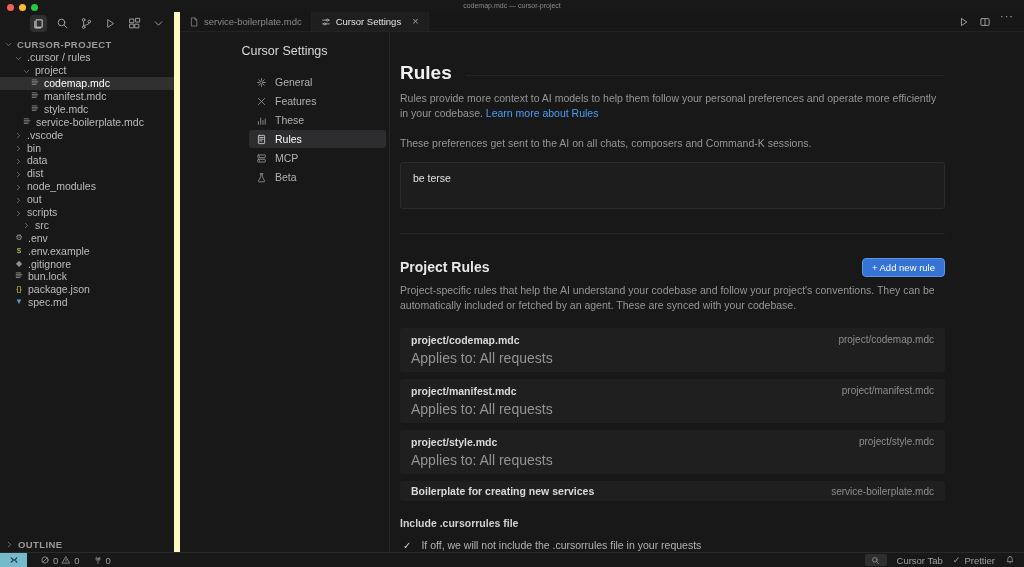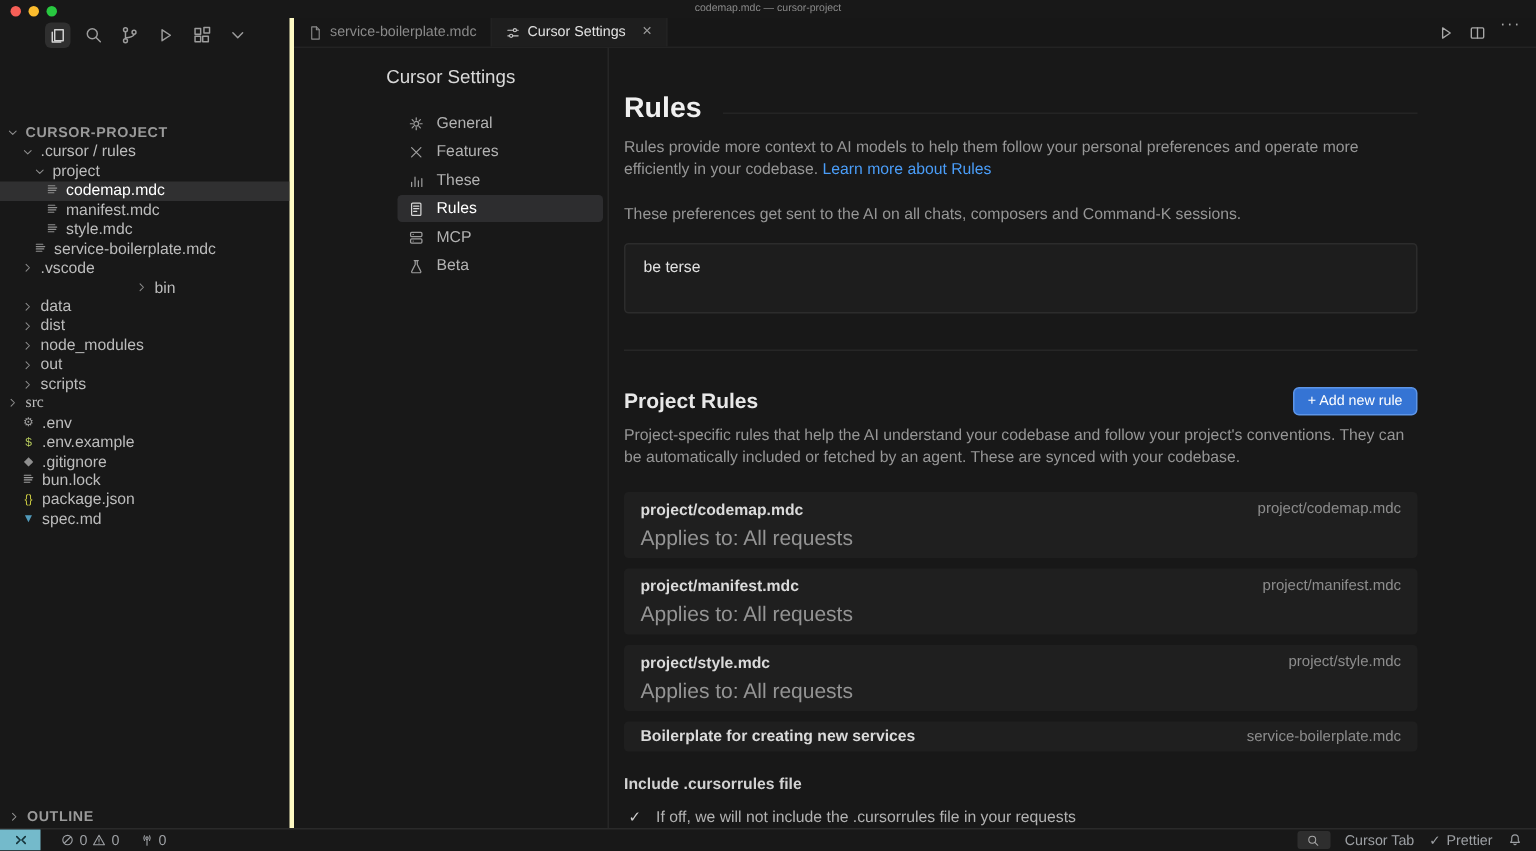--- a/index.html
+++ b/index.html
@@ -11,21 +11,21 @@
   .titlebar { height:12px; background:#181818; display:flex; align-items:center; position:relative; flex:0 0 auto; }
   .lights { display:flex; gap:5px; margin-left:7px; margin-top:2px; }
   .light { width:7px; height:7px; border-radius:50%; }
   .light.r { background:#f65f57; } .light.y { background:#fbbc2e; } .light.g { background:#28c840; }
   .win-title { position:absolute; left:0; right:0; text-align:center; font-size:7px; color:#8a8a8a; top:2px; }
 
   
   .body { flex:1 1 auto; display:flex; min-height:0; }
 
   
-  .sidebar { width:196px; flex:0 0 auto; background:#181818; border-right:3px solid #fef9c3; display:flex; flex-direction:column;gap:44px; }
+  .sidebar { width:180px; flex:0 0 auto; background:#181818; border-right:6px solid #fef9c3; display:flex; flex-direction:column; }
   .activity-row { height:23px; display:flex; align-items:center; gap:7px; padding-left:30px; flex:0 0 auto; }
   .act-btn { width:17px; height:17px; display:flex; align-items:center; justify-content:center; color:#9d9d9d; border-radius:4px; }
   .act-btn.active { background:#2f2f2f; color:#d4d4d4; }
   .act-btn .ic { width:13px; height:13px; display:block; }
   .act-btn .ic svg { width:100%; height:100%; }
 
   .tree { flex:1 1 auto; padding-top:3px; overflow:hidden; }
   .tree-row { height:12.9px; display:flex; align-items:center; gap:4px; color:#bcbcbc; font-size:10.5px; white-space:nowrap; cursor:default; }
   .tree-row.header { color:#9a9a9a; font-weight:bold; font-size:9.5px; letter-spacing:.4px; }
   .tree-row.selected { background:#303031; color:#ffffff; }
@@ -203,21 +203,21 @@
                 <path d="M3.5 4.5h7 M3.5 7h9 M3.5 9.5h8 M3.5 12h6"></path>
               </svg></span>
             <span>service-boilerplate.mdc</span>
           </div>
           <div class="tree-row" style="padding-left: 14px;">
             <span class="chev"><svg viewBox="0 0 16 16" fill="none" stroke="currentColor" stroke-width="1.2" stroke-linecap="round" stroke-linejoin="round">
                 <path d="M6 4l4 4-4 4"></path>
               </svg></span>
             <span>.vscode</span>
           </div>
-          <div class="tree-row" style="padding-left: 14px; justify-content: center;">
+          <div class="tree-row" style="padding-left: 14px;">
             <span class="chev"><svg viewBox="0 0 16 16" fill="none" stroke="currentColor" stroke-width="1.2" stroke-linecap="round" stroke-linejoin="round">
                 <path d="M6 4l4 4-4 4"></path>
               </svg></span>
             <span>bin</span>
           </div>
           <div class="tree-row" style="padding-left: 14px;">
             <span class="chev"><svg viewBox="0 0 16 16" fill="none" stroke="currentColor" stroke-width="1.2" stroke-linecap="round" stroke-linejoin="round">
                 <path d="M6 4l4 4-4 4"></path>
               </svg></span>
             <span>data</span>
@@ -239,21 +239,21 @@
                 <path d="M6 4l4 4-4 4"></path>
               </svg></span>
             <span>out</span>
           </div>
           <div class="tree-row" style="padding-left: 14px;">
             <span class="chev"><svg viewBox="0 0 16 16" fill="none" stroke="currentColor" stroke-width="1.2" stroke-linecap="round" stroke-linejoin="round">
                 <path d="M6 4l4 4-4 4"></path>
               </svg></span>
             <span>scripts</span>
           </div>
-          <div class="tree-row" style="padding-left: 4px; font-family: Liberation Serif, serif;">
+          <div class="tree-row" style="padding-left: 22px;">
             <span class="chev"><svg viewBox="0 0 16 16" fill="none" stroke="currentColor" stroke-width="1.2" stroke-linecap="round" stroke-linejoin="round">
                 <path d="M6 4l4 4-4 4"></path>
               </svg></span>
             <span>src</span>
           </div>
           <div class="tree-row" style="padding-left: 14px;">
             <span class="ficon" style="color: rgb(157, 157, 157);">⚙</span>
             <span>.env</span>
           </div>
           <div class="tree-row" style="padding-left: 14px;">

